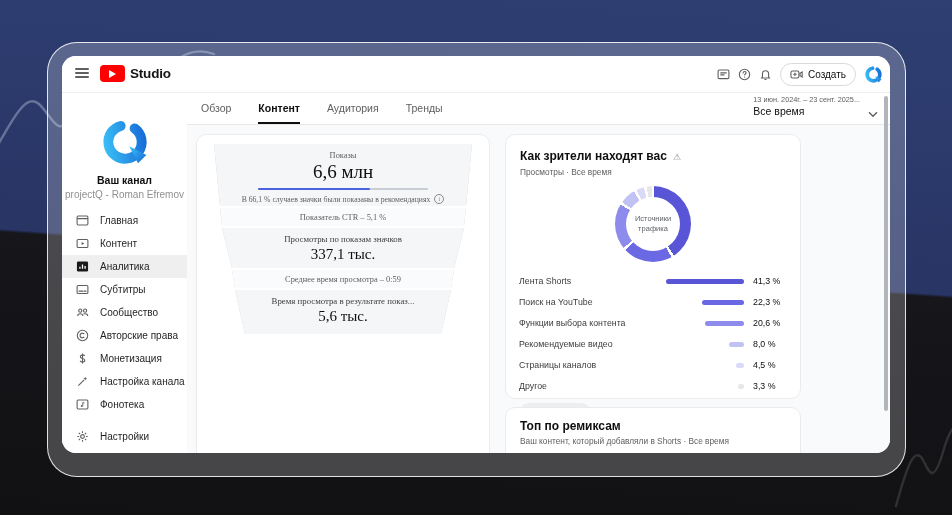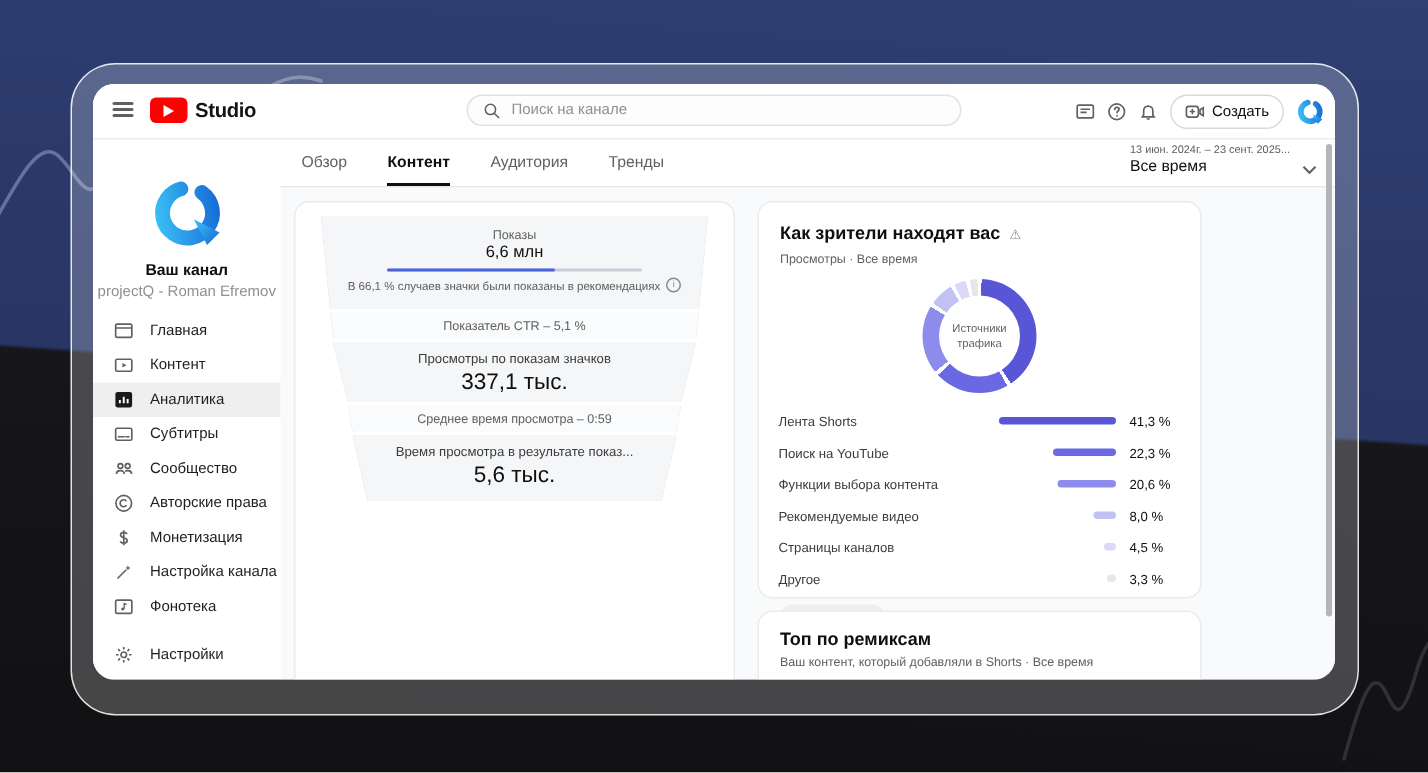--- a/index.html
+++ b/index.html
@@ -66,29 +66,29 @@
   .card-traffic{left:318px;top:10px;width:296px;height:265px;}
   .card-remix{left:318px;top:283px;width:296px;height:70px;}
   .c-title{font-size:12px;font-weight:700;color:#0f0f0f;}
   .c-sub{font-size:8.3px;color:#606060;margin-top:3px;}
   .c-pad{padding:11px 14px 0;}
   .warn{font-size:9px;color:#8a8a8a;margin-left:6px;}
 
   
   .funnel{margin-top:9px;text-align:center;}
   .trapwrap{filter:drop-shadow(0 0 .5px #c5cad0);margin-bottom:2px;}
-  .trap{margin:0 auto;box-sizing:border-box;}
+  .trap{margin:0 auto;box-sizing:border-box;font-family:Liberation Serif, serif;}
   .fs1{width:258px;height:62px;background:#f5f6f8;clip-path:polygon(0 0,100% 0,calc(100% - 6px) 100%,6px 100%);}
   .fc1{width:246px;height:18px;background:#fafbfc;clip-path:polygon(0 0,100% 0,calc(100% - 2px) 100%,2px 100%);}
   .fs2{width:242px;height:40px;background:#f5f6f8;clip-path:polygon(0 0,100% 0,calc(100% - 10px) 100%,10px 100%);}
   .fc2{width:222px;height:18px;background:#fafbfc;clip-path:polygon(0 0,100% 0,calc(100% - 3px) 100%,3px 100%);}
   .fs3{width:216px;height:44px;background:#f5f6f8;clip-path:polygon(0 0,100% 0,calc(100% - 10px) 100%,10px 100%);}
   .fc1,.fc2{display:flex;align-items:center;justify-content:center;font-size:8.4px;color:#606060;text-align:right;}
   .f-label{font-size:8.4px;color:#606060;padding-top:7px;}
-  .f-value{font-size:11px;color:#0f0f0f;margin-top:1px;}
+  .f-value{font-size:19px;color:#0f0f0f;margin-top:1px;}
   .f-bar{width:170px;height:2px;background:#c9ced6;margin:5px auto 4px;position:relative;border-radius:1px;}
   #f-bar-fill{position:absolute;left:0;top:0;height:100%;border-radius:1px;}
   .f-note{font-size:7.7px;color:#606060;display:flex;align-items:center;justify-content:center;gap:4px;}
   .info-i{width:8px;height:8px;border:1px solid #8a8a8a;border-radius:50%;font-size:6px;line-height:8px;
     color:#8a8a8a;display:inline-block;text-align:center;}
   .f-label2{font-size:8.8px;color:#3c3c3c;padding-top:6px;}
   .f-value2{font-size:15px;color:#0f0f0f;margin-top:2px;}
 
   
   .donut-wrap{width:76px;height:76px;margin:9px auto 0;position:relative;border-radius:50%;}
@@ -124,29 +124,20 @@
         <div class="hamburger">
             <span></span>
             <span></span>
             <span></span>
           </div>
         <div class="brand">
           <span class="yt-badge">
               <span class="yt-play"></span>
             </span>
           <span class="brand-text">Studio</span>
-        </div>
-        <div class="search">
-          <span class="tb-icon" id="ic-search">
-              <svg width="12" height="12" viewBox="0 0 14 14" fill="none" stroke="#606060" stroke-width="1.2">
-                <circle cx="5.8" cy="5.8" r="4"></circle>
-                <path d="M8.9 8.9l3.2 3.2" stroke-linecap="round"></path>
-              </svg>
-            </span>
-          <span class="s-ph">Поиск на канале</span>
         </div>
         <div class="top-actions">
           <span class="tb-icon" id="ic-fb">
               <svg width="13" height="13" viewBox="0 0 14 14" fill="none" stroke="#606060" stroke-width="1.2">
                 <rect x="1.2" y="2.2" width="11.6" height="9.2" rx="1.2"></rect>
                 <path d="M3.6 5.2h6.8M3.6 7.4h4.4"></path>
               </svg>
             </span>
           <span class="tb-icon" id="ic-help">
               <svg width="13" height="13" viewBox="0 0 14 14" fill="none" stroke="#606060" stroke-width="1.2">

